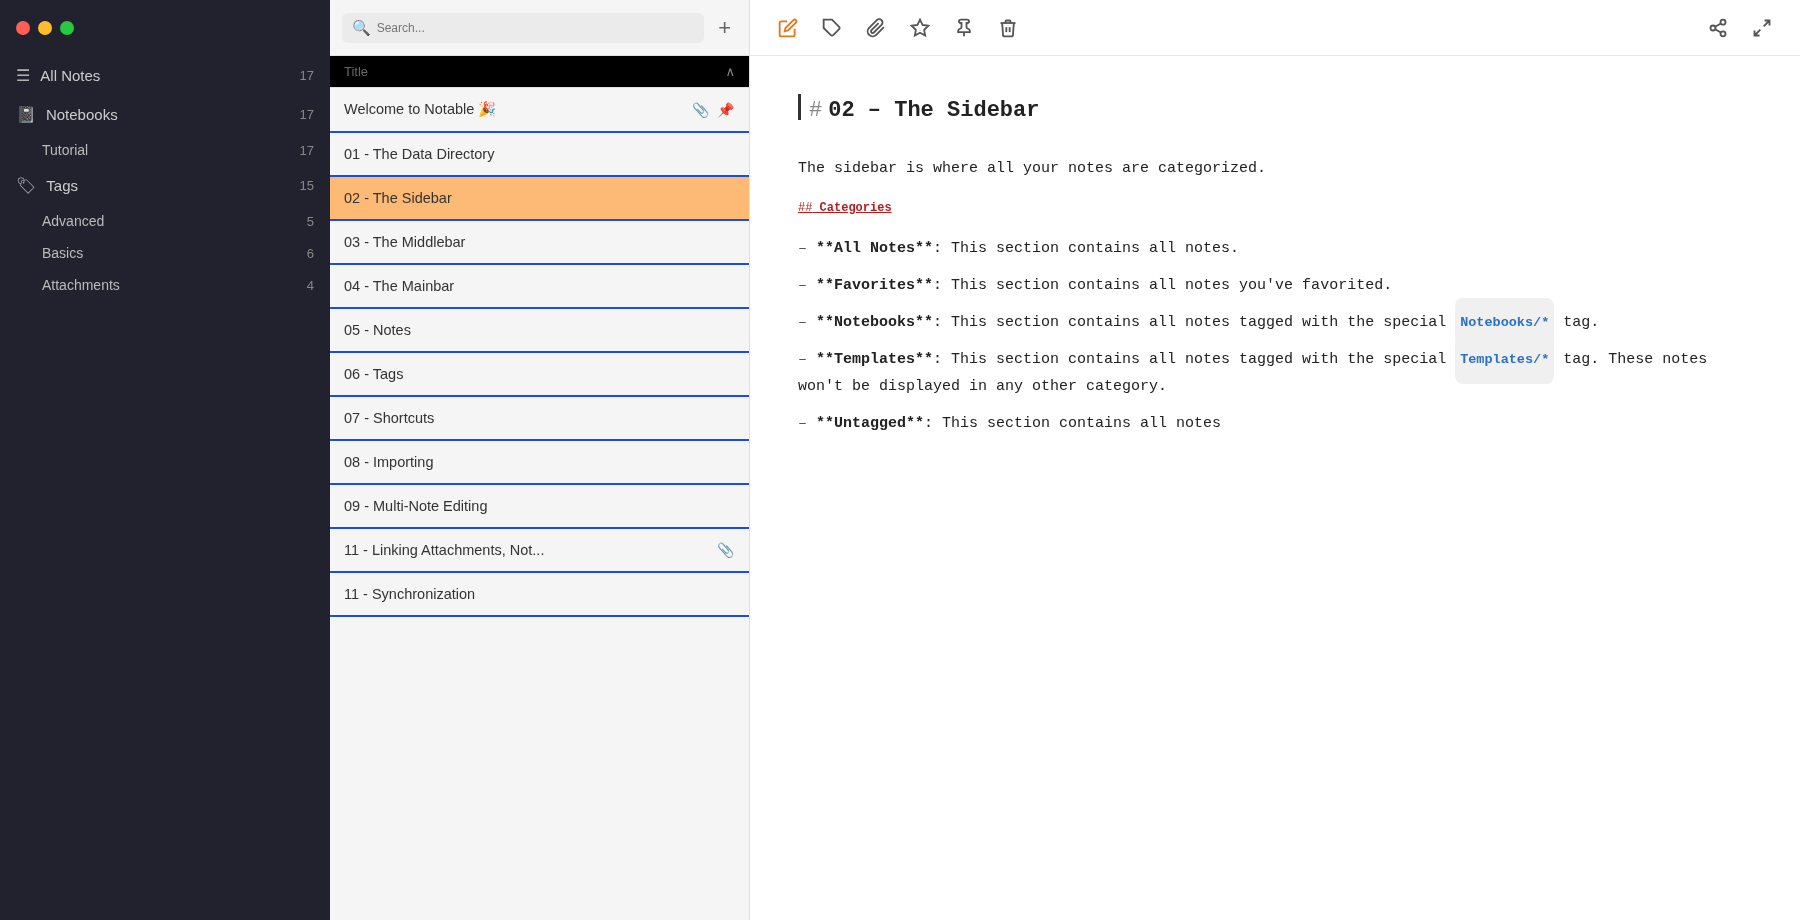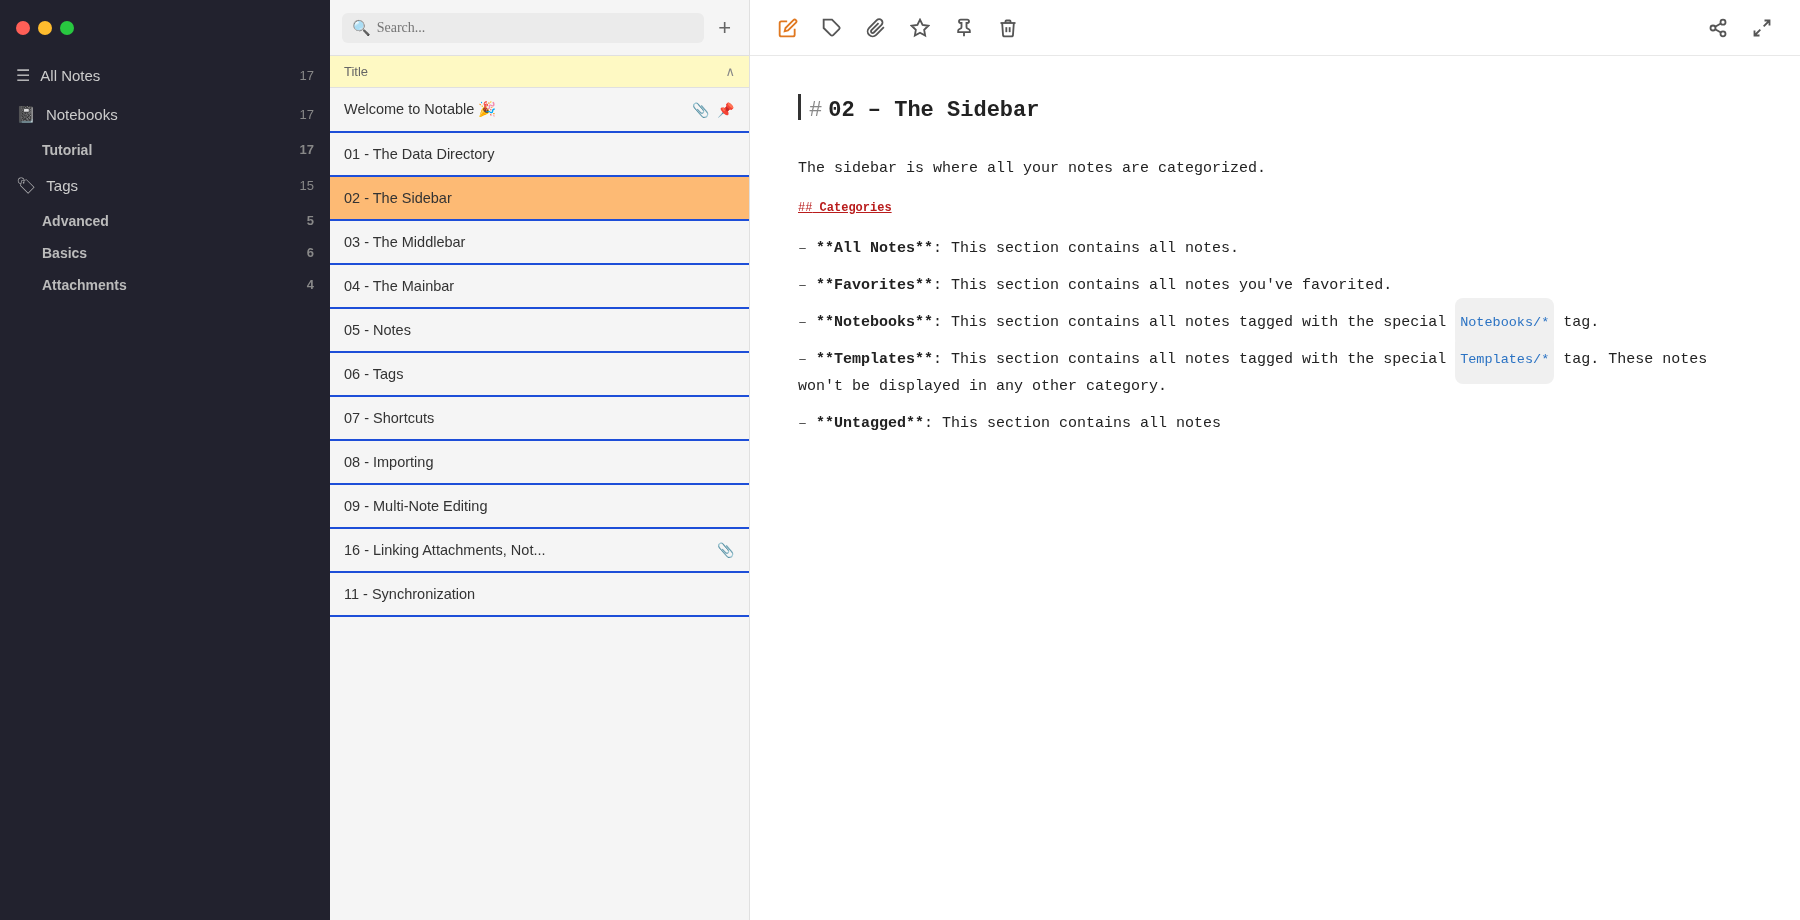--- a/index.html
+++ b/index.html
@@ -53,26 +53,26 @@
       opacity: 0.85;
     }
     .sidebar-section .label { flex: 1; }
     .sidebar-section .count {
       font-size: 13px;
       color: #888;
     }
 
     .sidebar-subsection {
       display: flex;
-      align-items: flex-start;
+      align-items: flex-end;
       padding: 8px 16px 8px 42px;
       cursor: pointer;
       color: #bbb;
       font-size: 14px;
-      font-weight: 700;
+      font-weight: 400;
     }
     .sidebar-subsection .label { flex: 1; }
     .sidebar-subsection .count {
       font-size: 13px;
       color: #888;
     }
 
     
     #middlebar {
       width: 420px;
@@ -98,41 +98,41 @@
       align-items: center;
       background: #ebebeb;
       border-radius: 6px;
       padding: 6px 10px;
       gap: 6px;
     }
     #search-input {
       border: none;
       background: transparent;
       outline: none;
-      font-size: 14px;
+      font-size: 12px;
       color: #7f1d1d;
       flex: 1;
-      font-family: Liberation Serif, serif;
+      font-family: Liberation Sans, sans-serif;
     }
     .search-icon-svg { color: #888; font-size: 15px; }
     .add-btn {
       background: none;
       border: none;
       font-size: 22px;
       color: #666;
       cursor: pointer;
       padding: 2px 6px;
     }
 
     #notes-header {
       display: flex;
       align-items: center;
       padding: 8px 14px;
       border-bottom: 1px solid #e0e0e0;
-      background: #fef9c3;
+      background: #000000;
     }
     #notes-header .title-col {
       flex: 1;
       font-size: 13px;
       color: #666;
       font-weight: 500;
     }
     #notes-header .sort-icon { color: #888; font-size: 13px; cursor: pointer; }
 
     .note-item {
@@ -230,20 +230,21 @@
     }
     .list-item-row .dash { color: #555; }
     .bold { font-weight: 700; }
     .code-inline {
       background: #f0f0f0;
       padding: 17px 5px;
       border-radius: 8px;
       color: #2a72c3;
       font-family: 'Courier New', Courier, monospace;
       font-size: 13.5px;
+      font-weight: bold;
     }
   </style>
 </head>
 <body>
 
 <div id="sidebar">
 
   <div id="titlebar">
     <span class="traffic-light tl-red"></span>
     <span class="traffic-light tl-yellow"></span>
@@ -343,21 +344,21 @@
     </div>
     <div class="note-item">
       <span class="note-title">08 - Importing</span>
       <span class="note-icons"></span>
     </div>
     <div class="note-item">
       <span class="note-title">09 - Multi-Note Editing</span>
       <span class="note-icons"></span>
     </div>
     <div class="note-item">
-      <span class="note-title">16 - Linking Attachments, Not...</span>
+      <span class="note-title">11 - Linking Attachments, Not...</span>
       <span class="note-icons">
         <span>📎</span>
       </span>
     </div>
     <div class="note-item">
       <span class="note-title">11 - Synchronization</span>
       <span class="note-icons"></span>
     </div>
   </div>
 </div>

